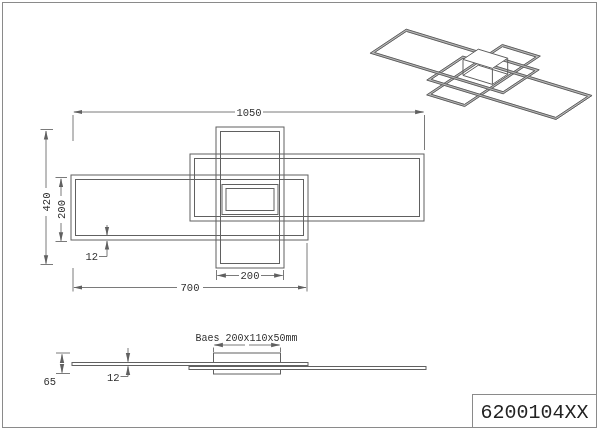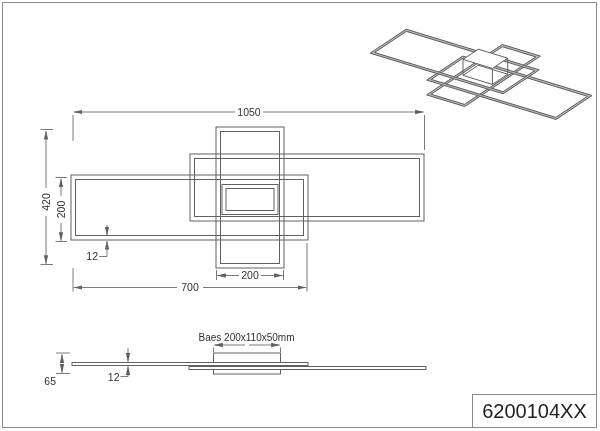--- a/index.html
+++ b/index.html
@@ -1,17 +1,17 @@
 <!DOCTYPE html>
 <html><head>
 <meta charset="utf-8">
 <style>
   html,body{margin:0;padding:0;background:#fff;}
   .stage{position:relative;width:600px;height:431px;background:#ffffff;
-         font-family:Liberation Sans, sans-serif;}
+         font-family:Liberation Mono, monospace;}
   svg{display:block;}
   .ln{stroke:#606060;stroke-width:1;fill:none;}
   .ln-thin{stroke:#6b6b6b;stroke-width:0.9;fill:none;}
   .band{stroke:#b9b9b9;stroke-width:2.4;fill:none;}
   .dim-text{fill:#303030;font-size:10.5px;}
   .dim-text-small{fill:#303030;font-size:10px;}
   .code-text{fill:#222222;font-size:20px;}
   .whitefill{fill:#ffffff;}
 </style>
 </head>

